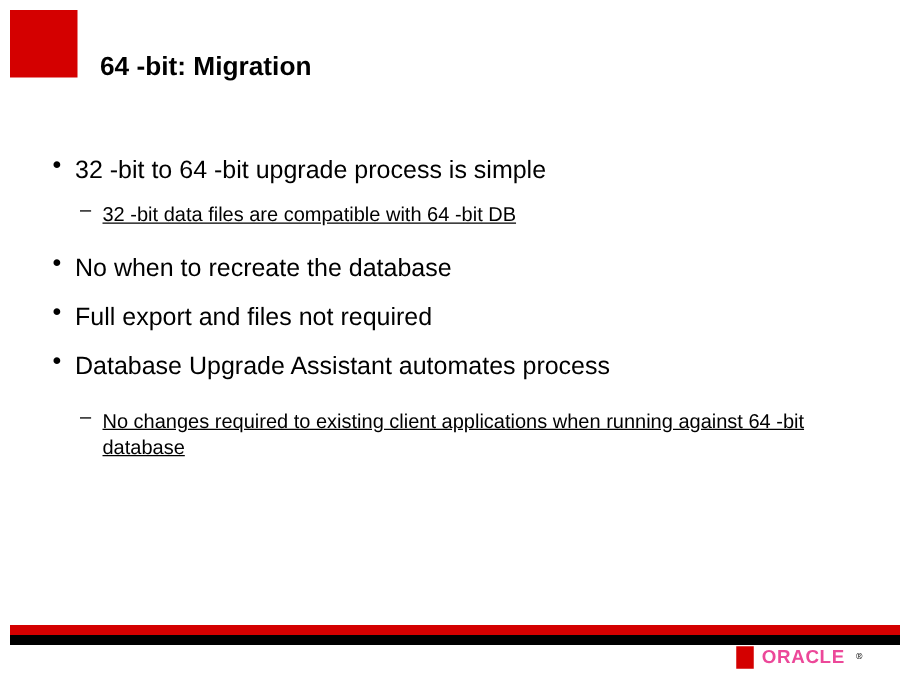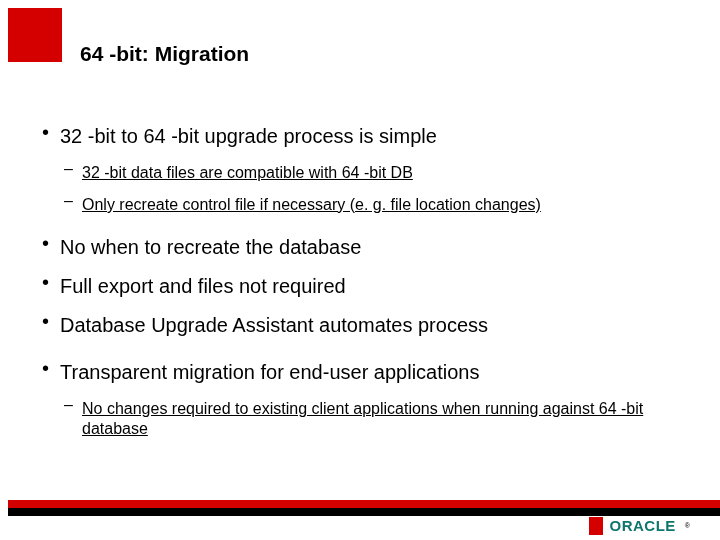--- a/index.html
+++ b/index.html
@@ -11,40 +11,38 @@
   .b1 { font-size: 20px; margin-bottom: 6px; padding-left: 18px; position: relative; line-height: 1.25; }
   .b1::before { content: "•"; position: absolute; left: 0; top: 0; color: #000; }
   .b2 { font-size: 16px; margin-bottom: 3px; padding-left: 40px; position: relative; line-height: 1.3; text-decoration: underline; }
   .b2::before { content: "–"; position: absolute; left: 22px; top: 0; color: #000; }
   .gap-sm { height: 6px; }
   .gap-md { height: 8px; }
   .footer-bar { position: absolute; left: 0; right: 0; bottom: 34px; height: 14px; background: #d40000; }
   .footer-line { position: absolute; left: 0; right: 0; bottom: 32px; height: 1px; background: #000; }
   .logo { position: absolute; right: 30px; bottom: 6px; display: flex; align-items: center; }
   .logo-chip { width: 14px; height: 18px; background: #d40000; margin-right: 2px; }
-  .logo-text { font-family: Arial, Helvetica, sans-serif; font-size: 15px; font-weight: bold; letter-spacing: 0.5px; color: #0f766e; }
+  .logo-text { font-family: Arial, Helvetica, sans-serif; font-size: 15px; font-weight: bold; letter-spacing: 0.5px; color: #ec4899; }
   .logo-reg { font-size: 7px; vertical-align: top; margin-left: 1px; }
 </style>
 </head>
 <body>
 
 <div class="slide">
   <div class="red-block"></div>
   <div class="title">64 -bit: Migration</div>
 
   <div class="body">
     <div class="b1">32 -bit to 64 -bit upgrade process is simple</div>
     <div class="b2">32 -bit data files are compatible with 64 -bit DB</div>
-    <div class="b2">Only recreate control file if necessary (e. g. file location changes)</div>
     <div class="gap-sm"></div>
     <div class="b1">No when to recreate the database</div>
     <div class="b1">Full export and files not required</div>
     <div class="b1">Database Upgrade Assistant automates process</div>
     <div class="gap-md"></div>
-    <div class="b1">Transparent migration for end-user applications</div>
     <div class="b2">No changes required to existing client applications when running against 64 -bit database</div>
   </div>
 
   <div class="footer-bar"></div>
   <div class="footer-line"></div>
   <div class="logo">
     <div class="logo-chip"></div>
     <span class="logo-text">ORACLE</span>
     <span class="logo-reg">®</span>
   </div>

